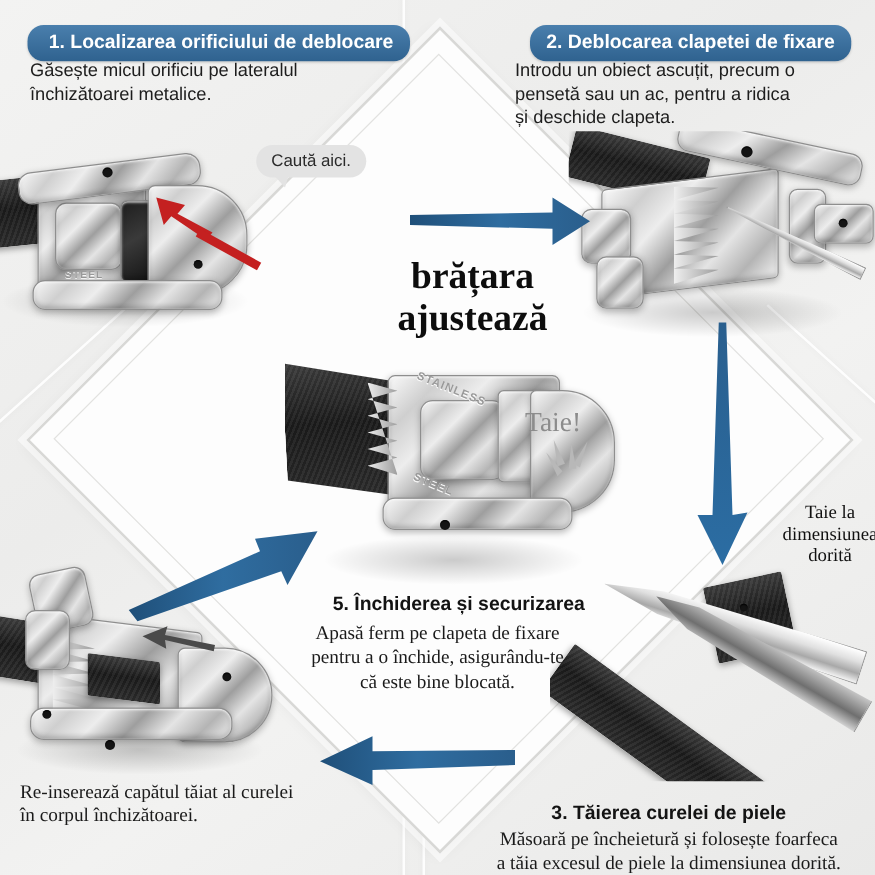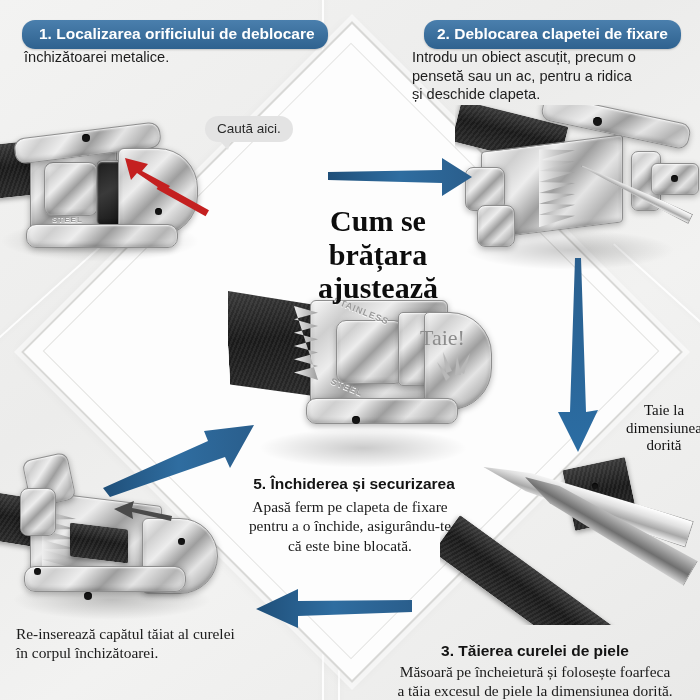--- a/index.html
+++ b/index.html
@@ -335,37 +335,37 @@
     <g fill="#b8b8b8">
       <polygon points="443,352 452,371 446,373"></polygon>
       <polygon points="457,354 461,375 455,375"></polygon>
       <polygon points="470,353 464,374 459,371"></polygon>
       <polygon points="437,362 450,377 446,381"></polygon>
     </g>
   </svg>
 
   <div class="pill" style="left:22px; top:20px;padding-left:17px;">1. Localizarea orificiului de deblocare</div>
   <div class="step-body" style="left:24px; top:48px; width:300px;">
+    <div>Găsește micul orificiu pe lateralul</div>
     <div>închizătoarei metalice.</div>
   </div>
 
   <div class="pill" style="left:424px; top:20px;">2. Deblocarea clapetei de fixare</div>
   <div class="step-body" style="left:412px; top:48px; width:290px;">
     <div>Introdu un obiect ascuțit, precum o</div>
     <div>pensetă sau un ac, pentru a ridica</div>
     <div>și deschide clapeta.</div>
   </div>
 
   <div class="center-title">
-    <div>Cum se</div>
     <div>brățara</div>
     <div>ajustează</div>
   </div>
 
-  <div class="plain-head" style="left:354px; top:475px; transform:translateX(-50%);">5. Închiderea și securizarea</div>
+  <div class="plain-head" style="left:367px; top:475px; transform:translateX(-50%);">5. Închiderea și securizarea</div>
   <div class="serif-body" style="left:350px; top:497px; width:300px; transform:translateX(-50%); text-align:center;">
     <div>Apasă ferm pe clapeta de fixare</div>
     <div>pentru a o închide, asigurându-te</div>
     <div>că este bine blocată.</div>
   </div>
 
   <div class="serif-body" style="left:16px; top:624px; width:330px;">
     <div>Re-inserează capătul tăiat al curelei</div>
     <div>în corpul închizătoarei.</div>
   </div>

